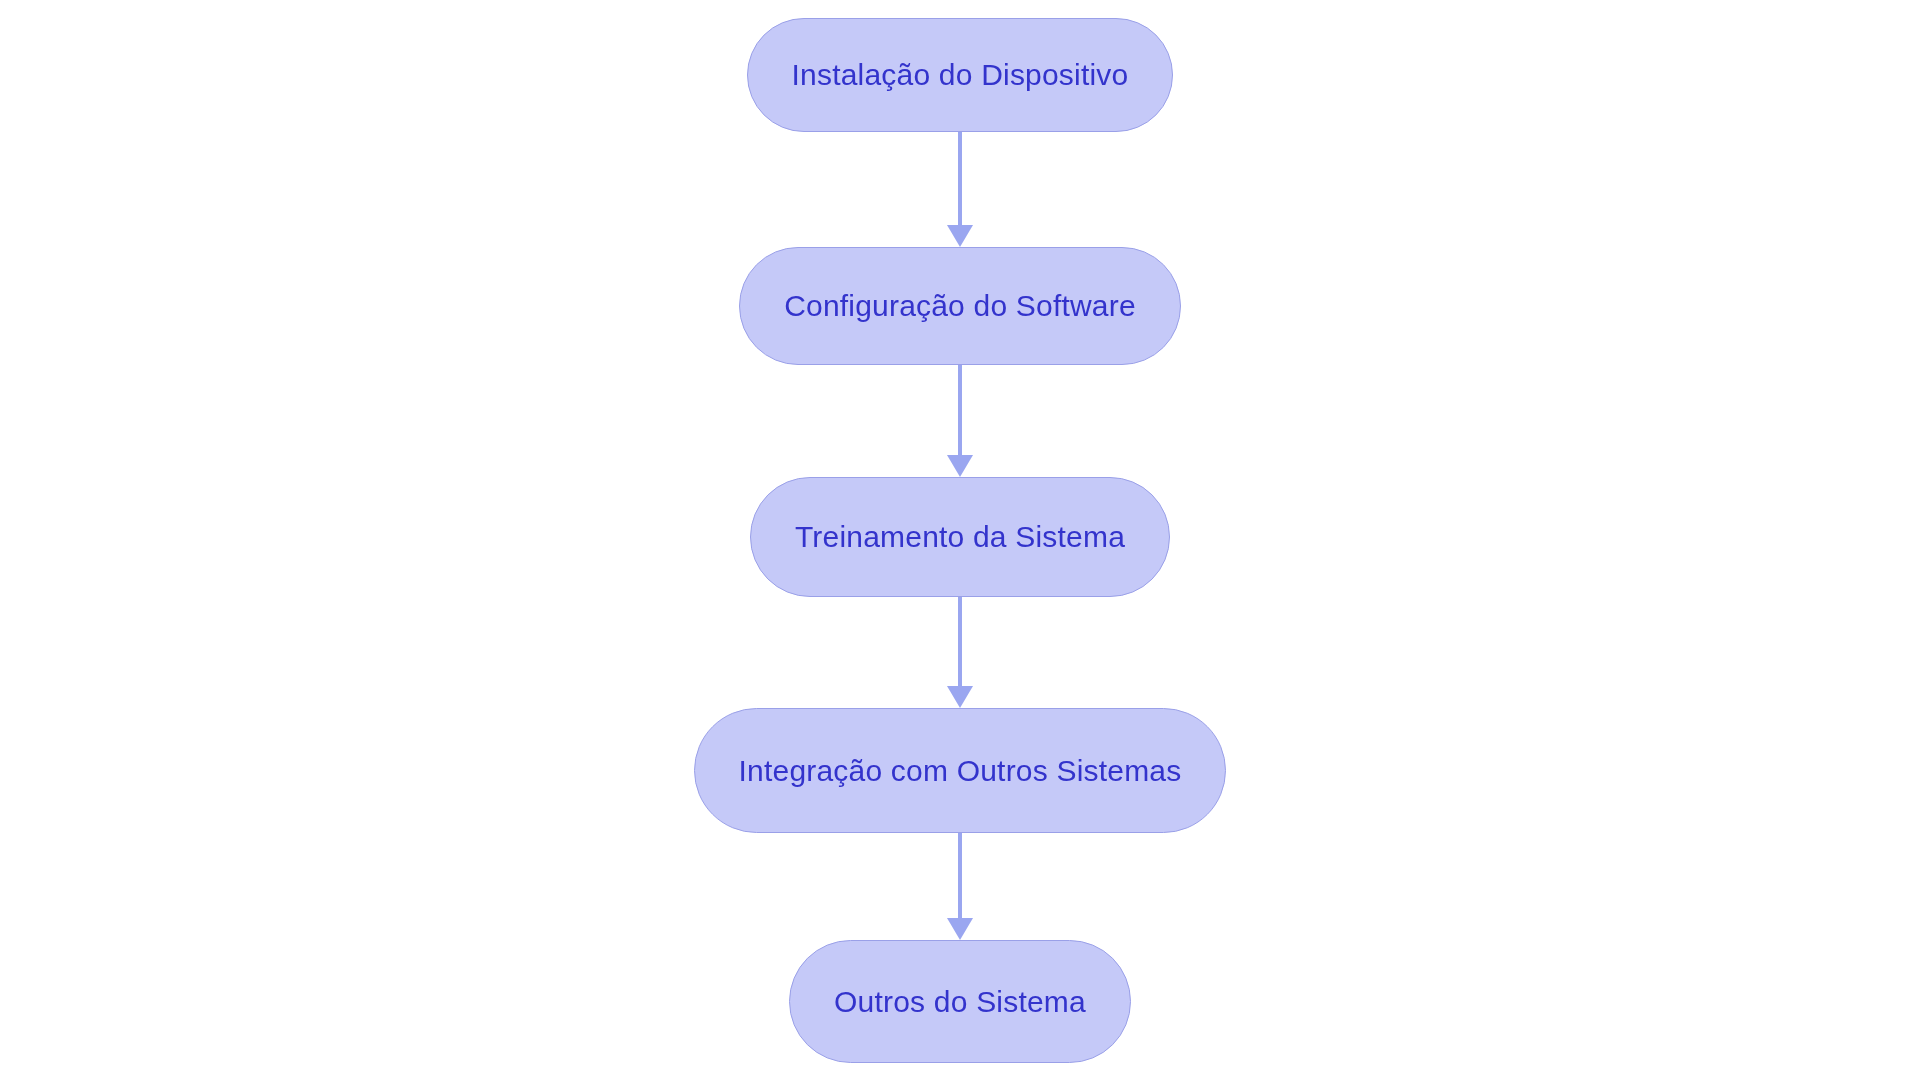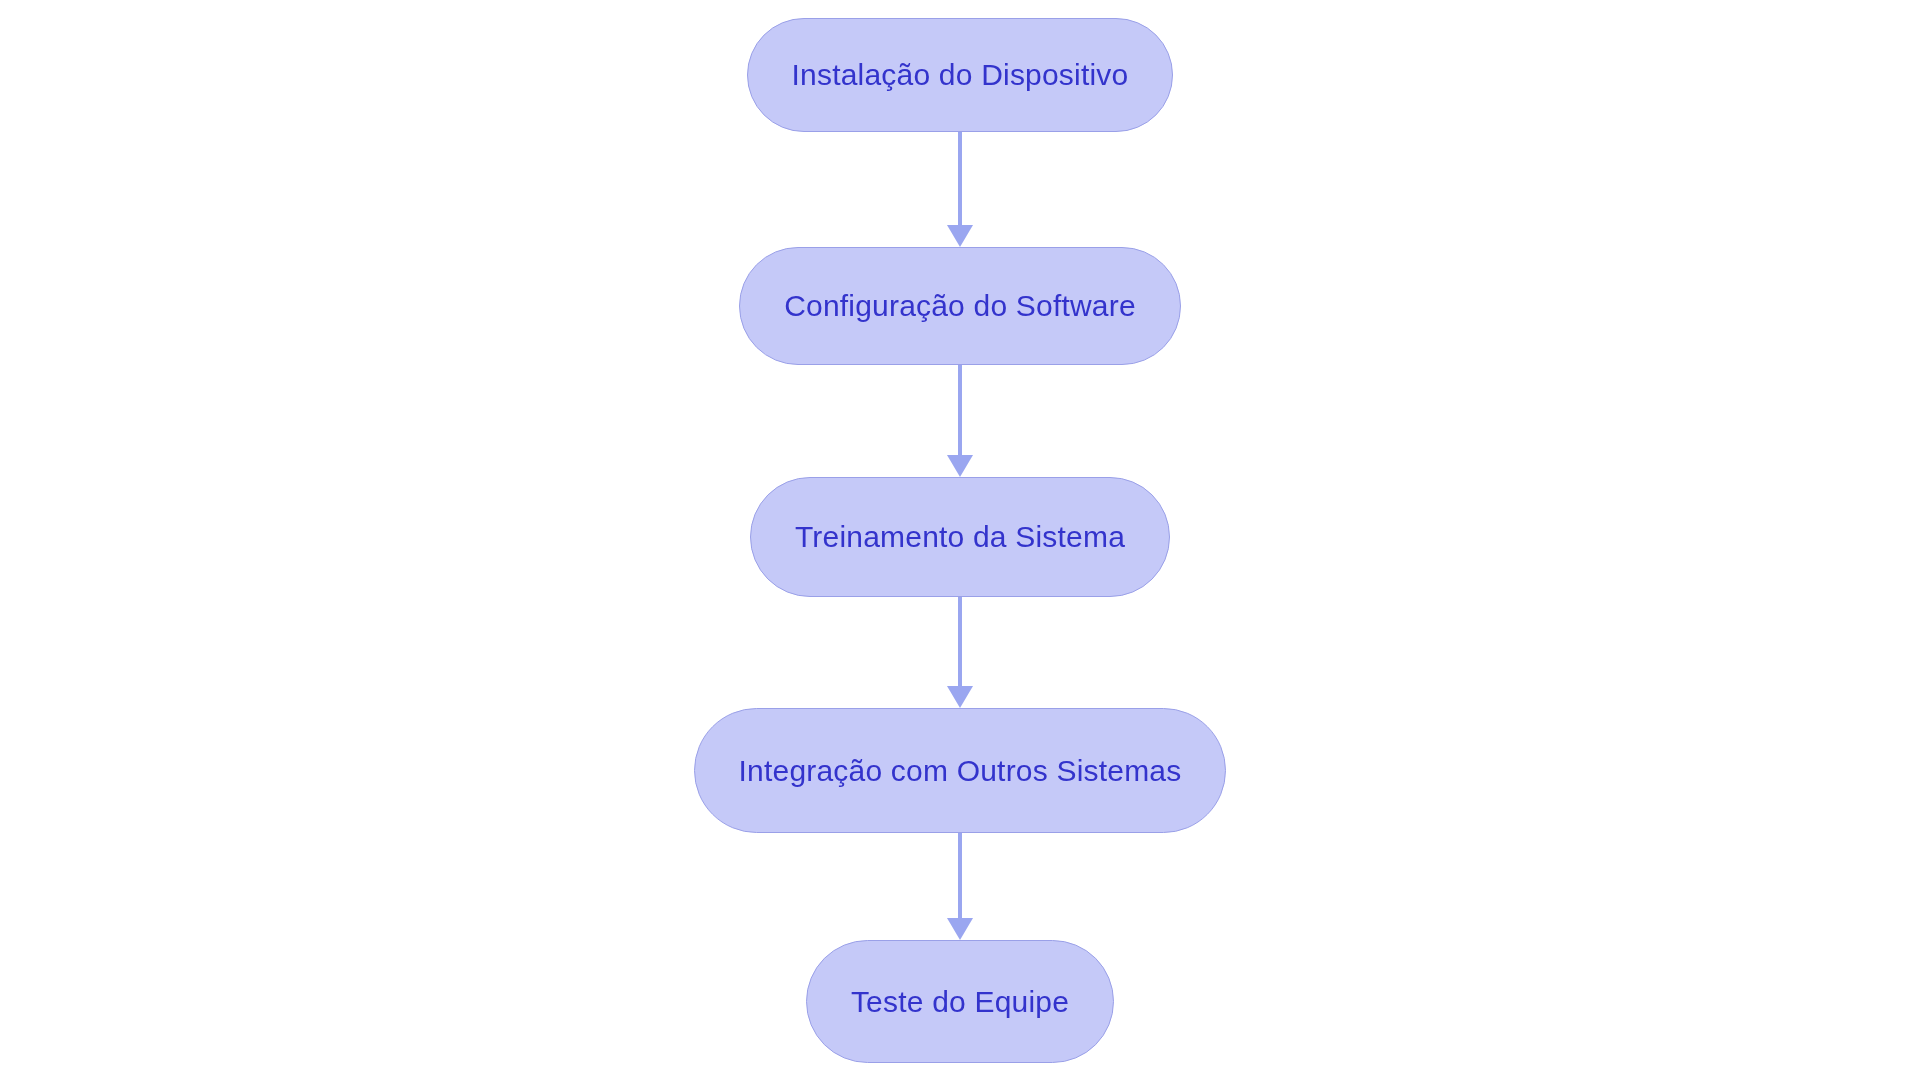--- a/index.html
+++ b/index.html
@@ -120,17 +120,17 @@
     <div class="node node-4">
       <span>Integração com Outros Sistemas</span>
     </div>
 
     <div class="connector conn-4">
       <div class="line"></div>
       <div class="head"></div>
     </div>
 
     <div class="node node-5">
-      <span>Teste do Equipe</span>
+      <span>Outros do Sistema</span>
     </div>
 
   </div>
 </div>
 
 </body></html>

